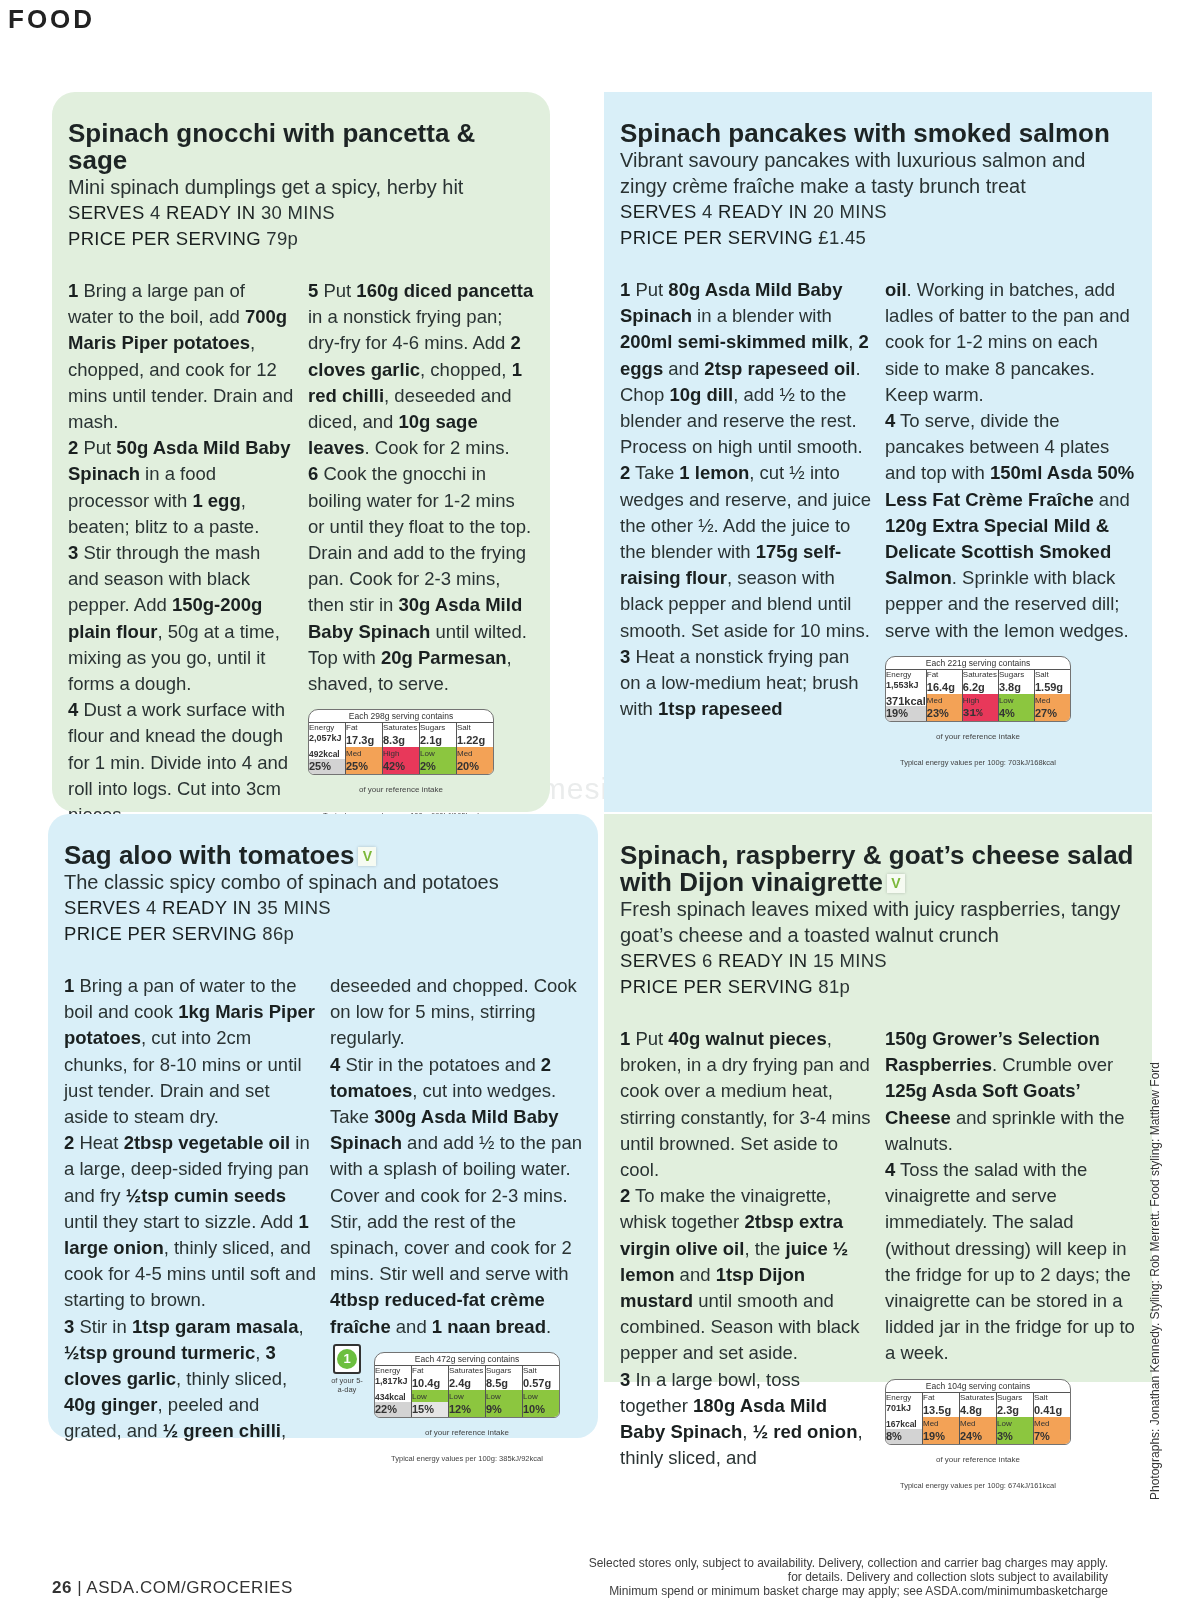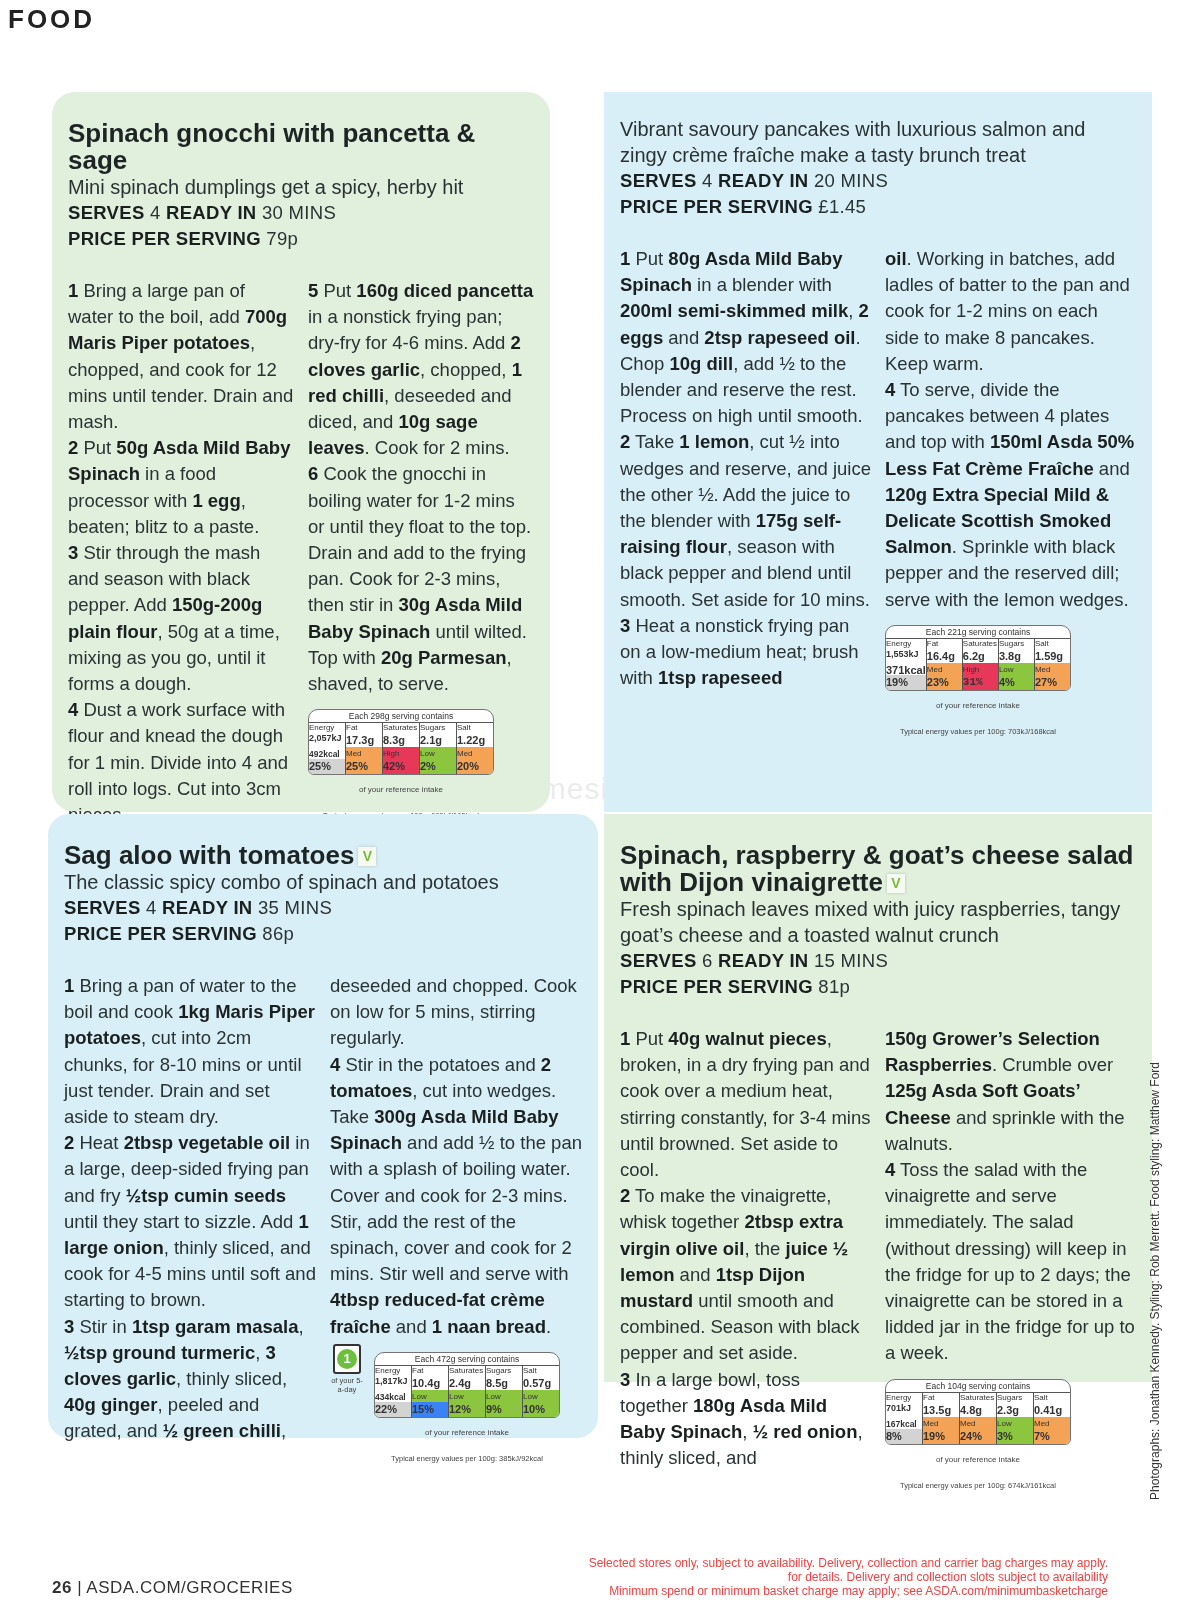--- a/index.html
+++ b/index.html
@@ -9,21 +9,21 @@
   .p-green { background: #e1efdd; }
   .p-blue { background: #d9eff8; }
   #p1 { left: 52px; top: 92px; width: 498px; height: 720px; border-radius: 23px; }
   #p2 { left: 604px; top: 92px; width: 548px; height: 720px; }
   #p3 { left: 48px; top: 814px; width: 550px; height: 624px; border-radius: 21px; }
   #p4 { left: 604px; top: 814px; width: 548px; height: 568px; }
   .title { font-size: 26px; font-weight: bold; line-height: 27px; color: #1d2424; margin-top: 4px; }
   .vbadge { display: inline-block; width: 18px; height: 19px; background: #f6fbf2; color: #7cb83a; font-size: 14px; font-weight: bold; text-align: center; line-height: 19px; vertical-align: 3px; margin-left: 4px; box-shadow: 0 0 3px rgba(0,0,0,0.2); }
   .subtitle { font-size: 20px; line-height: 26px; color: #2a3333; }
   .meta { font-size: 18.5px; line-height: 26px; color: #2a3333; letter-spacing: 0.3px; }
-  .meta b { font-weight: bold; color: #1a2020; }
+  .meta b { font-weight: normal; color: #1a2020; }
   .body { display: flex; gap: 14px; margin-top: 26px; }
   .col { width: 260px; font-size: 18.5px; line-height: 26.2px; color: #2a3333; }
   .col b { color: #1a2020; }
   
   .nut { margin-top: 8px; width: 186px; }
   .nut-box { border: 1px solid #737373; border-radius: 10px 10px 6px 6px; background: #fff; overflow: hidden; }
   .nut-head { font-size: 8.5px; text-align: center; border-bottom: 1px solid #555; line-height: 12px; color: #333; }
   .nut-cells { display: flex; }
   .nut-cell { flex: 1; border-right: 1px solid #555; text-align: left; font-size: 8px; color: #333; display: flex; flex-direction: column; }
   .nut-cell:last-child { border-right: none; }
@@ -36,21 +36,21 @@
   .nut-foot1 { font-size: 8px; text-align: center; color: #444; margin-top: 2px; }
   .nut-foot2 { font-size: 7.5px; text-align: center; color: #444; }
   .fiveaday { display: inline-flex; flex-direction: column; align-items: center; margin-right: 10px; vertical-align: top; }
   .fiveaday .icon { width: 28px; height: 30px; border: 2px solid #333; border-radius: 3px; background: #fff; display: flex; align-items: center; justify-content: center; }
   .fiveaday .apple { width: 20px; height: 20px; border-radius: 50%; background: #6cbf3f; color: #fff; font-size: 13px; font-weight: bold; text-align: center; line-height: 20px; }
   .fiveaday .cap { font-size: 7.5px; color: #444; text-align: center; line-height: 9px; margin-top: 2px; width: 34px; }
   .watermark { position: absolute; left: 410px; top: 772px; font-size: 30px; color: rgba(160,170,170,0.22); letter-spacing: 1px; }
   .credit { position: absolute; left: 1148px; top: 1500px; transform: rotate(-90deg); transform-origin: left top; font-size: 12px; color: #333; white-space: nowrap; }
   .footer-left { position: absolute; left: 52px; top: 1578px; font-size: 17px; color: #333; letter-spacing: 0.5px; }
   .footer-left b { font-weight: bold; }
-  .footer-right { position: absolute; right: 92px; top: 1556px; width: 640px; font-size: 12px; line-height: 14px; color: #ef4444; text-align: right; }
+  .footer-right { position: absolute; right: 92px; top: 1556px; width: 640px; font-size: 12px; line-height: 14px; color: #404040; text-align: right; }
 </style>
 </head>
 <body>
 
 <div class="section-label">FOOD</div>
 
 <div class="watermark">openingtimesin.uk</div>
 
 <div id="p1" class="panel p-green">
   <div class="title"><span>Spinach gnocchi with pancetta &amp; sage</span></div>
@@ -104,20 +104,21 @@
             </div>
           </div>
           <div class="nut-foot1">of your reference intake</div>
           <div class="nut-foot2">Typical energy values per 100g: 690kJ/165kcal</div>
         </div>
       </div>
     </div>
   </div>
 </div>
 <div id="p2" class="panel p-blue">
+  <div class="title"><span>Spinach pancakes with smoked salmon</span></div>
   <div class="subtitle">Vibrant savoury pancakes with luxurious salmon and zingy crème fraîche make a tasty brunch treat</div>
   <div class="meta">
     <b>SERVES</b> <span>4</span> <b>READY IN</b> <span>20 MINS</span>
   </div>
   <div class="meta">
     <b>PRICE PER SERVING</b> <span>£1.45</span>
   </div>
   <div class="body">
     <div class="col"><b>1</b> Put <b>80g Asda Mild Baby Spinach</b> in a blender with <b>200ml semi-skimmed milk</b>, <b>2 eggs</b> and <b>2tsp rapeseed oil</b>. Chop <b>10g dill</b>, add ½ to the blender and reserve the rest. Process on high until smooth.<br><b>2</b> Take <b>1 lemon</b>, cut ½ into wedges and reserve, and juice the other ½. Add the juice to the blender with <b>175g self-raising flour</b>, season with black pepper and blend until smooth. Set aside for 10 mins.<br><b>3</b> Heat a nonstick frying pan on a low-medium heat; brush with <b>1tsp rapeseed</b></div>
     <div class="col">
@@ -194,21 +195,21 @@
               <div class="nut-cell energy">
                 <div class="n">Energy</div>
                 <div class="v" style="font-size:9px;line-height:11px;">1,817kJ</div>
                 <div class="lvl" style="font-weight:bold;font-size:8.5px;">434kcal</div>
                 <div class="pct">22%</div>
               </div>
               <div class="nut-cell">
                   <div class="n">Fat</div>
                   <div class="v">10.4g</div>
                   <div class="lvl" style="background: rgb(140, 198, 63);">Low</div>
-                  <div class="pct" style="background: #3b82f6;">15%</div>
+                  <div class="pct" style="background: #e5e5e5;">15%</div>
                 </div>
               <div class="nut-cell">
                   <div class="n">Saturates</div>
                   <div class="v">2.4g</div>
                   <div class="lvl" style="background: rgb(140, 198, 63);">Low</div>
                   <div class="pct" style="background: rgb(140, 198, 63);">12%</div>
                 </div>
               <div class="nut-cell">
                   <div class="n">Sugars</div>
                   <div class="v">8.5g</div>

